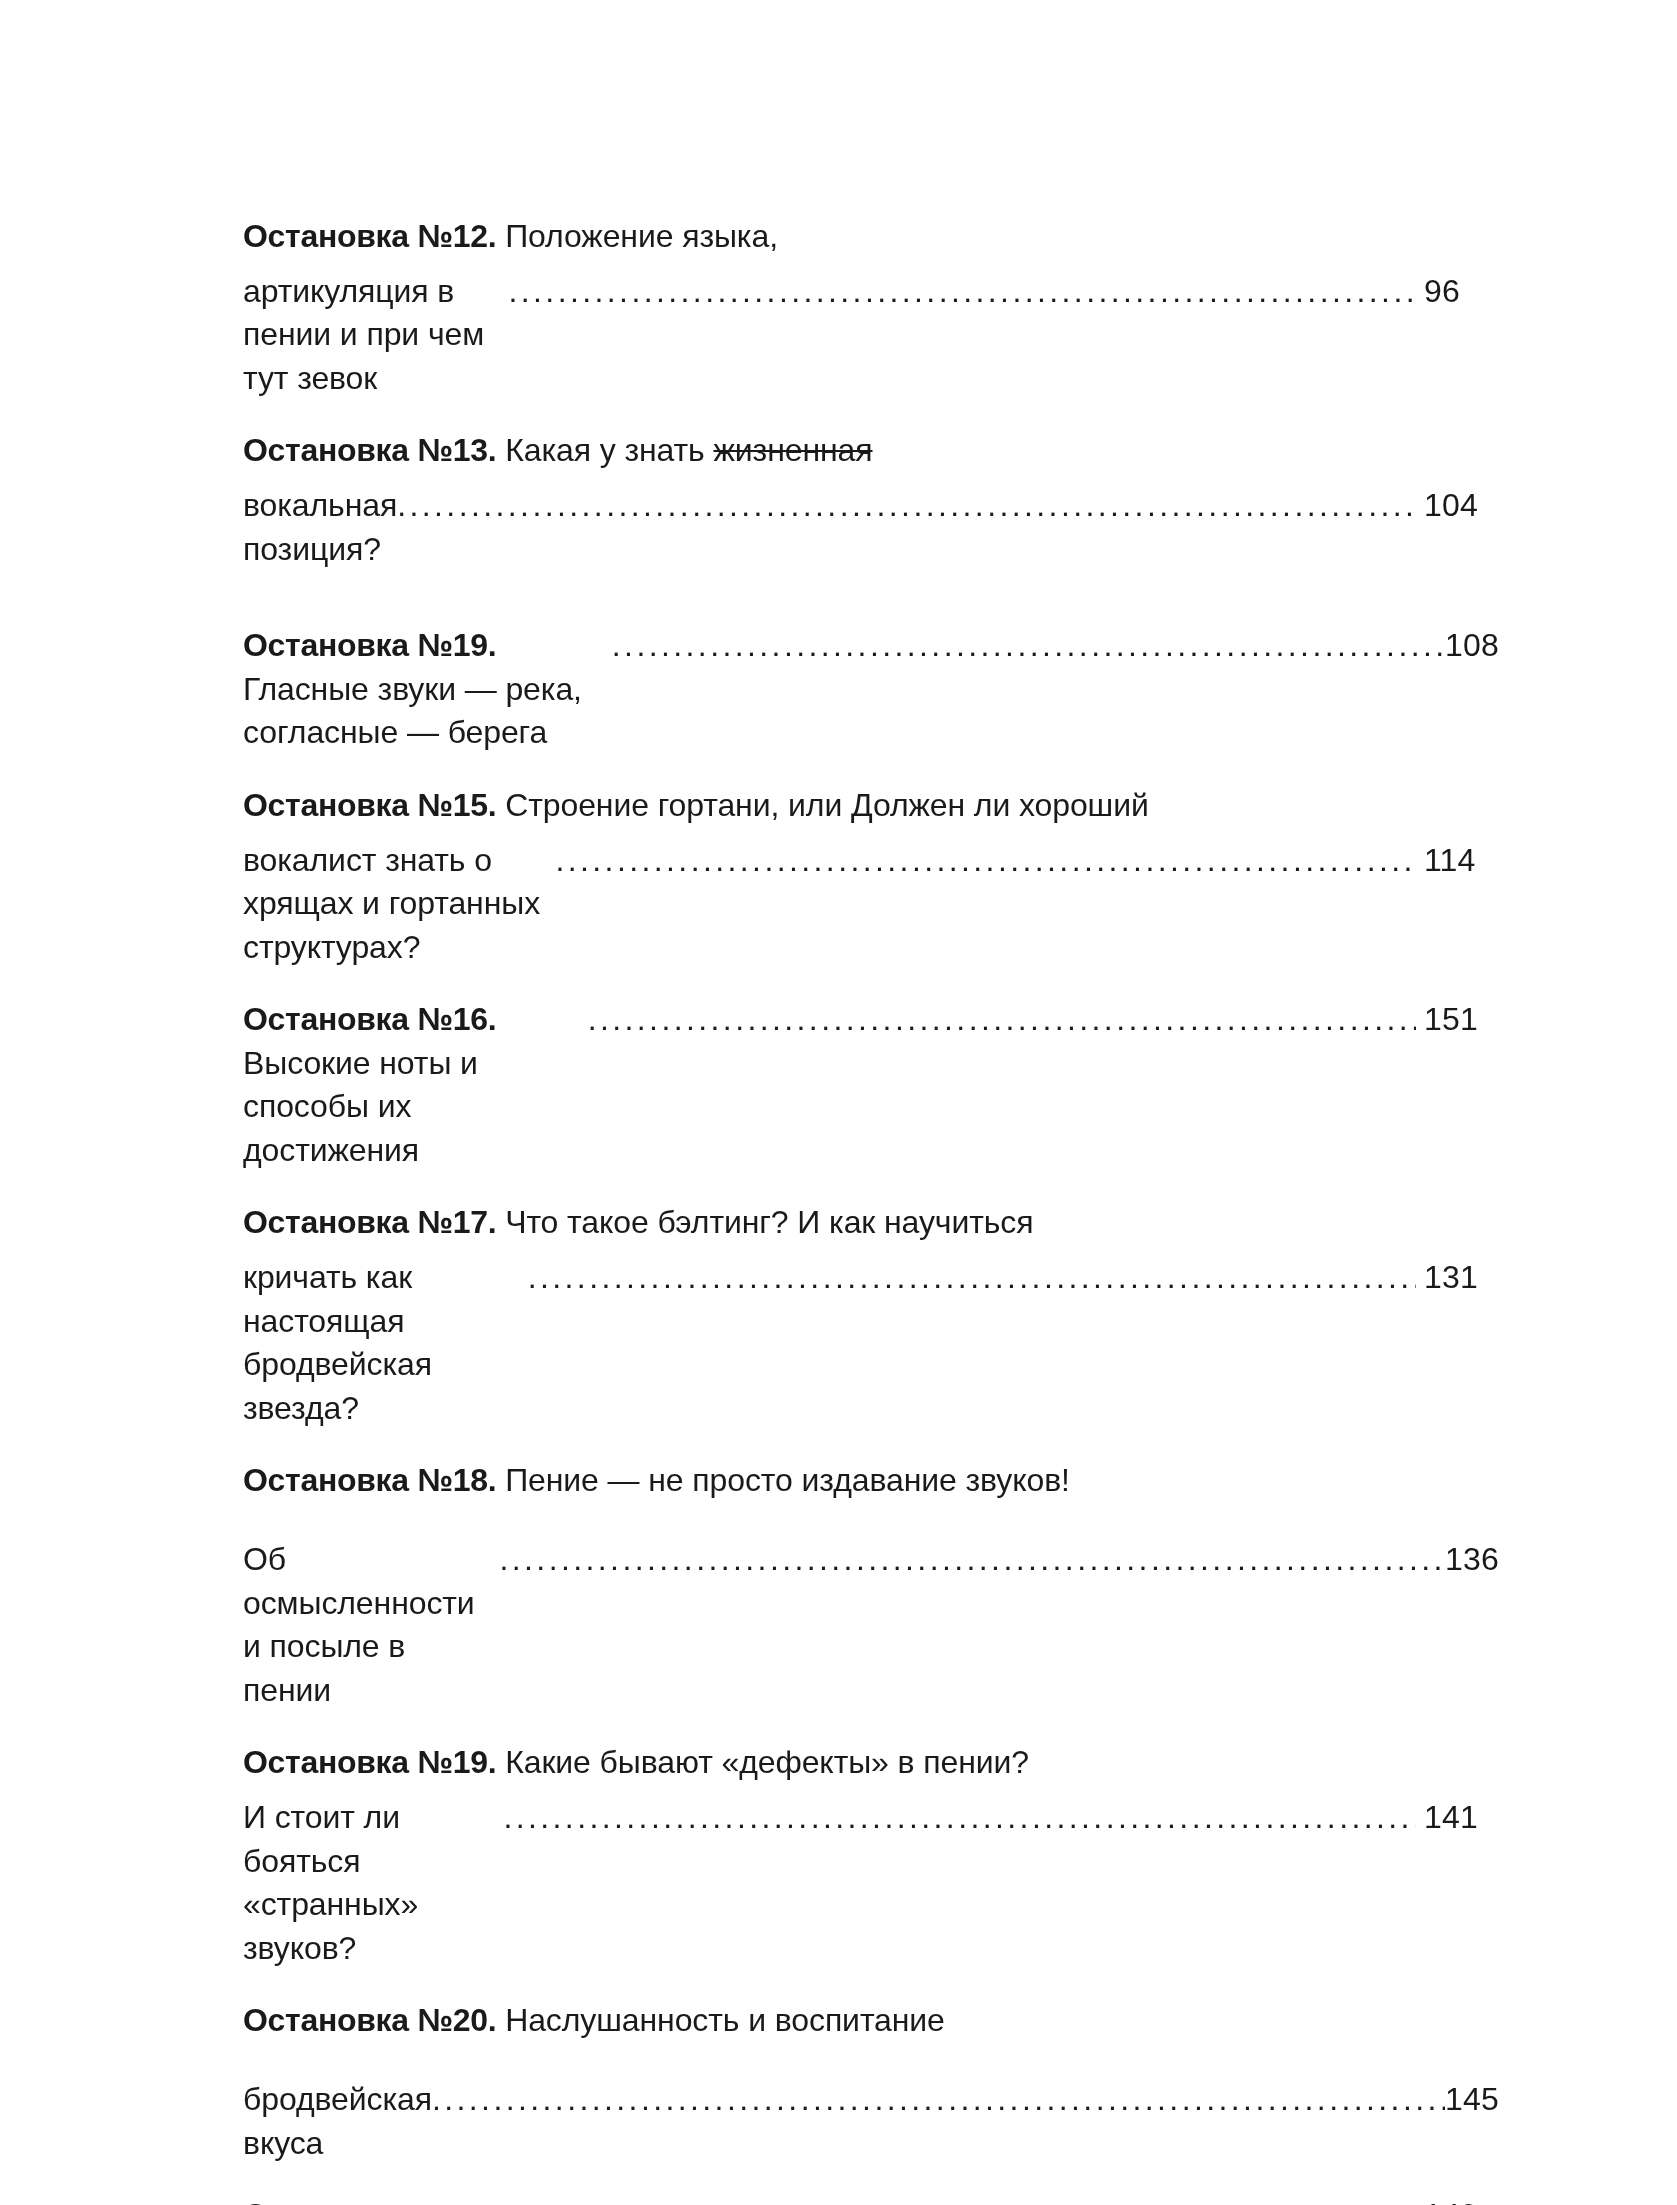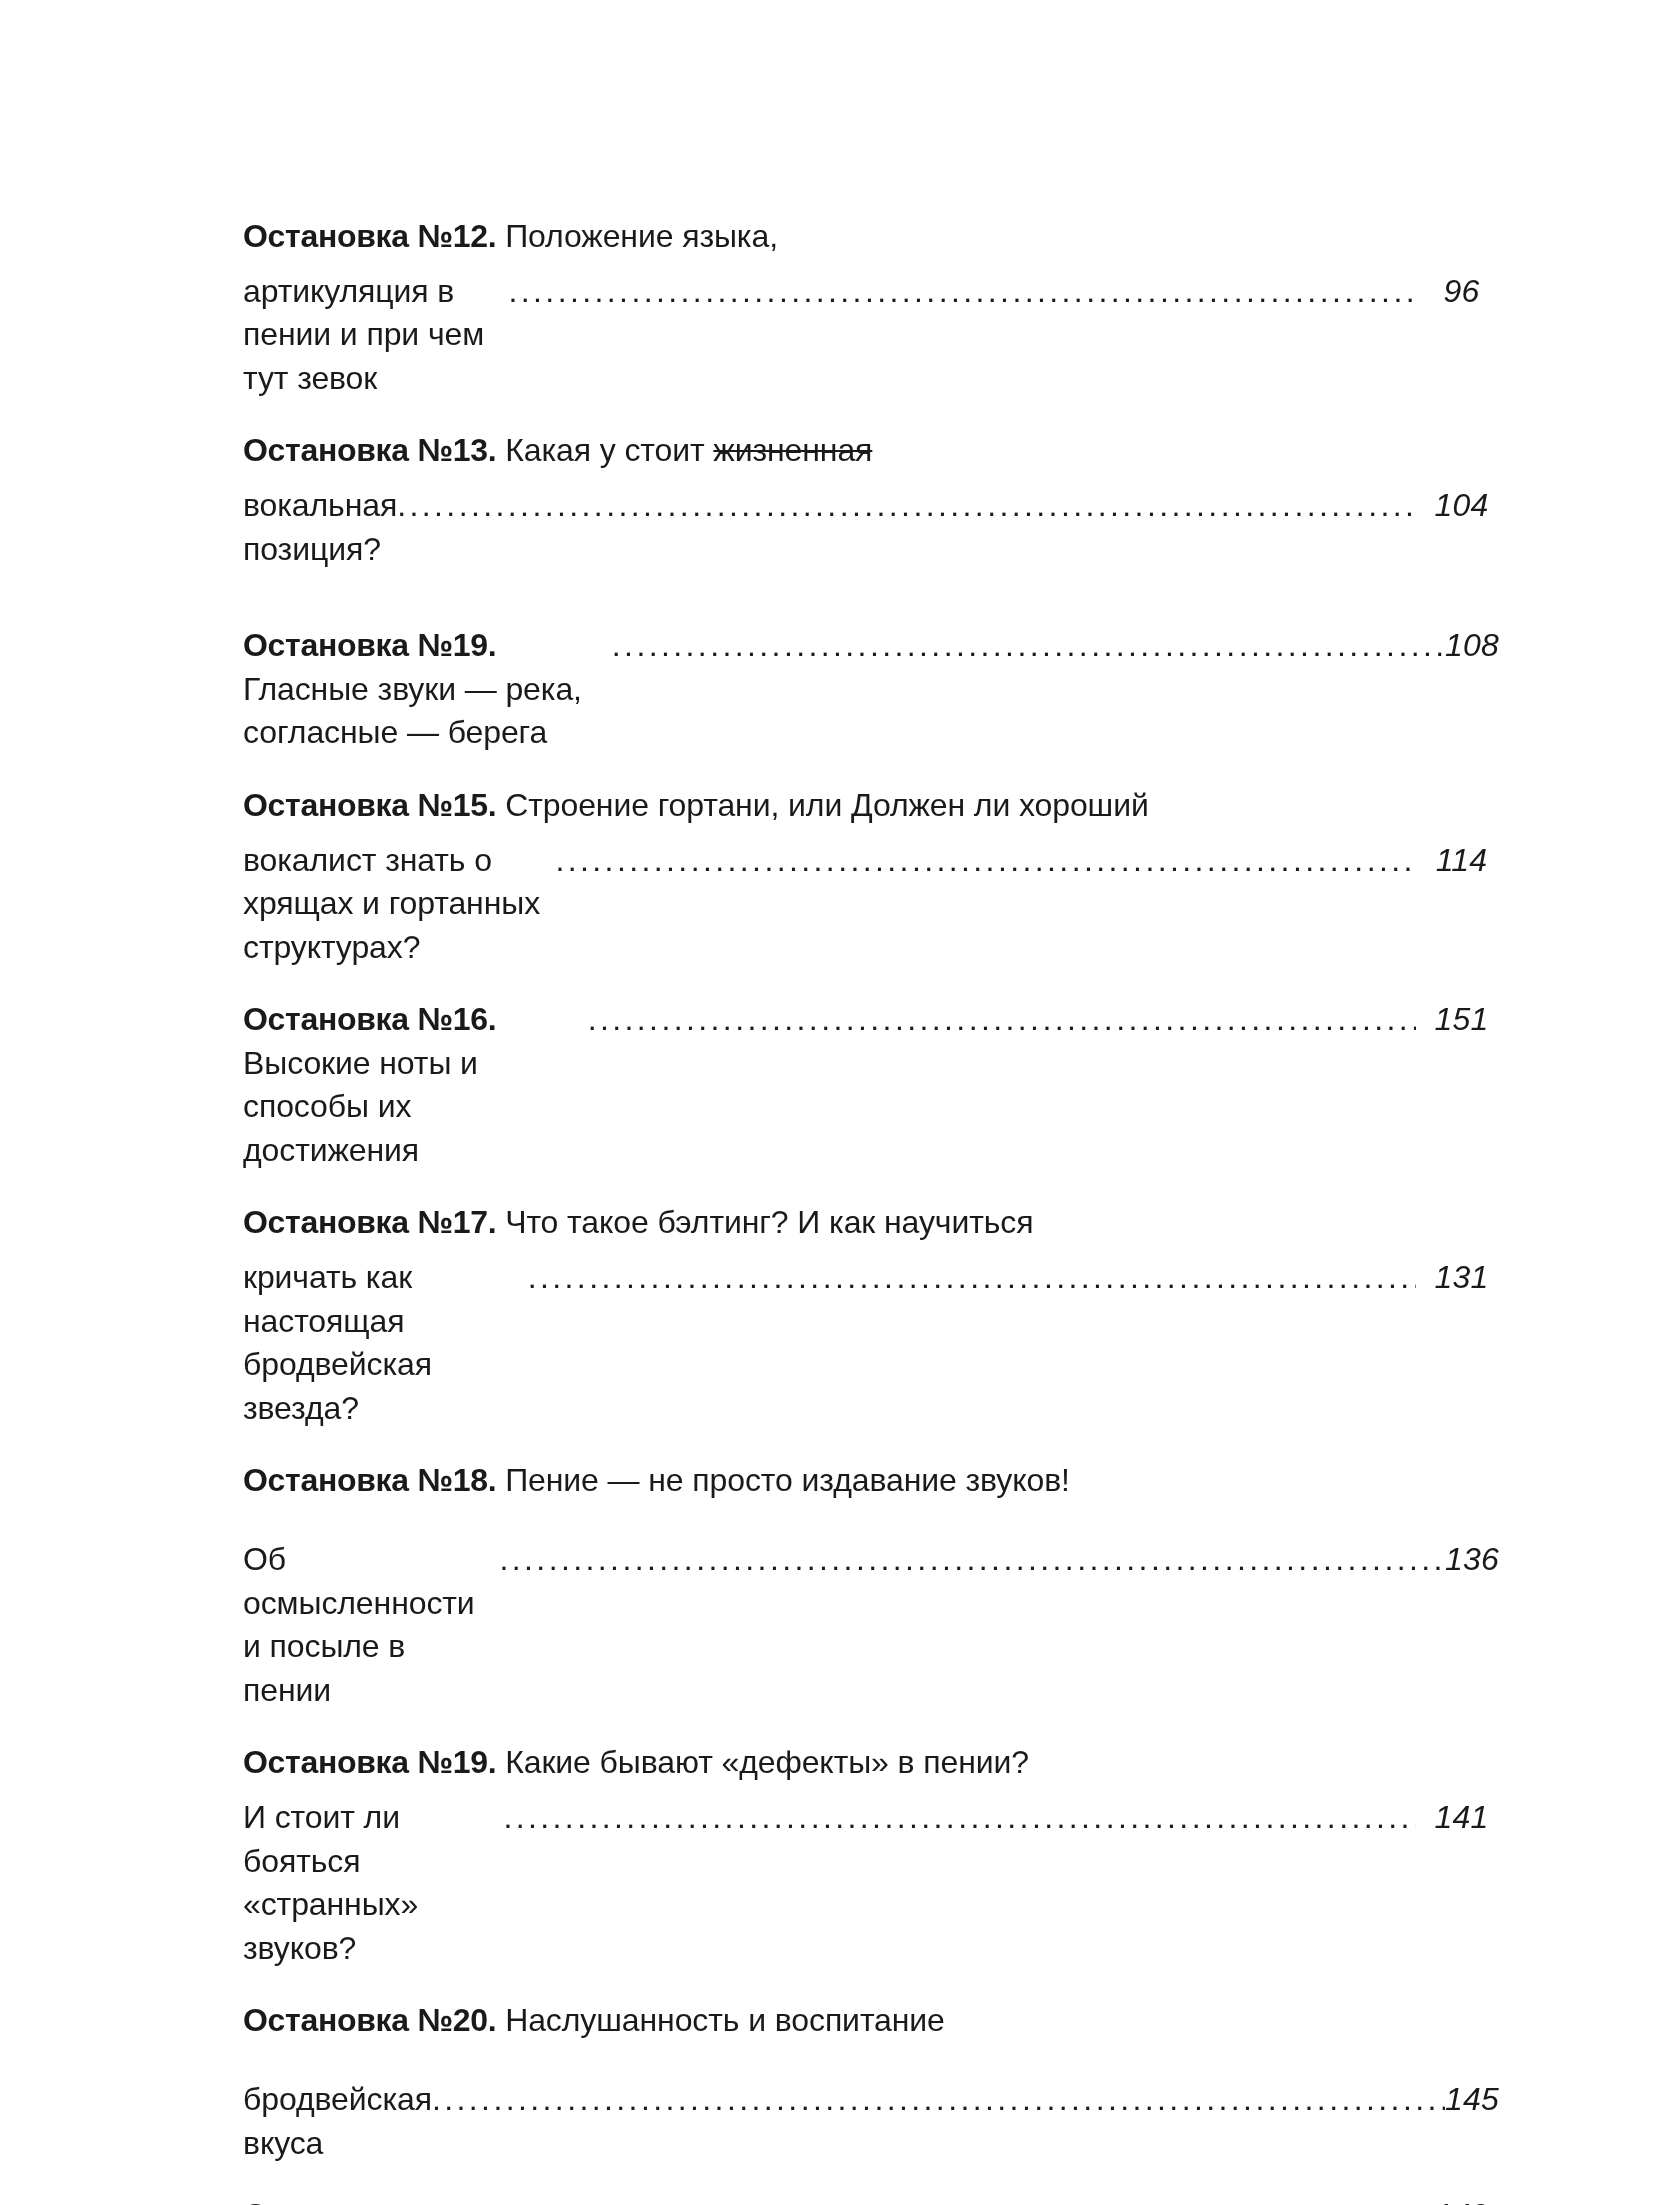--- a/index.html
+++ b/index.html
@@ -80,27 +80,26 @@
   .leader::before {
     content: "........................................................................................................................................................................";
     letter-spacing: 3.4px;
     font-size: 32px;
     color: #1a1a1a;
     display: block;
   }
 
   .page-num {
     flex: 0 0 auto;
-    text-align: center;
+    text-align: left;
     min-width: 75px;
     font-size: 32px;
     font-weight: 400;
     letter-spacing: 0.2px;
     white-space: nowrap;
-    font-style: italic;
   }
 
   .nogap .page-num {
     min-width: 0;
     margin-top: 24px;
   }
 
   .spacer-gap {
     width: 8px;
     flex: 0 0 auto;
@@ -119,21 +118,21 @@
       <div class="entry-line second">
         <span class="title-run">артикуляция в пении и при чем тут зевок</span>
         <span class="leader"></span>
         <span class="spacer-gap"></span>
         <span class="page-num">96</span>
       </div>
     </div>
 
     <div class="entry">
       <div class="entry-line">
-        <span class="title-run"><span class="stop-label">Остановка №13.</span><span> Какая у стоит </span><span class="strike">жизненная</span></span>
+        <span class="title-run"><span class="stop-label">Остановка №13.</span><span> Какая у знать </span><span class="strike">жизненная</span></span>
       </div>
       <div class="entry-line second">
         <span class="title-run">вокальная позиция?</span>
         <span class="leader"></span>
         <span class="spacer-gap"></span>
         <span class="page-num">104</span>
       </div>
     </div>
 
     <div class="entry nogap">

